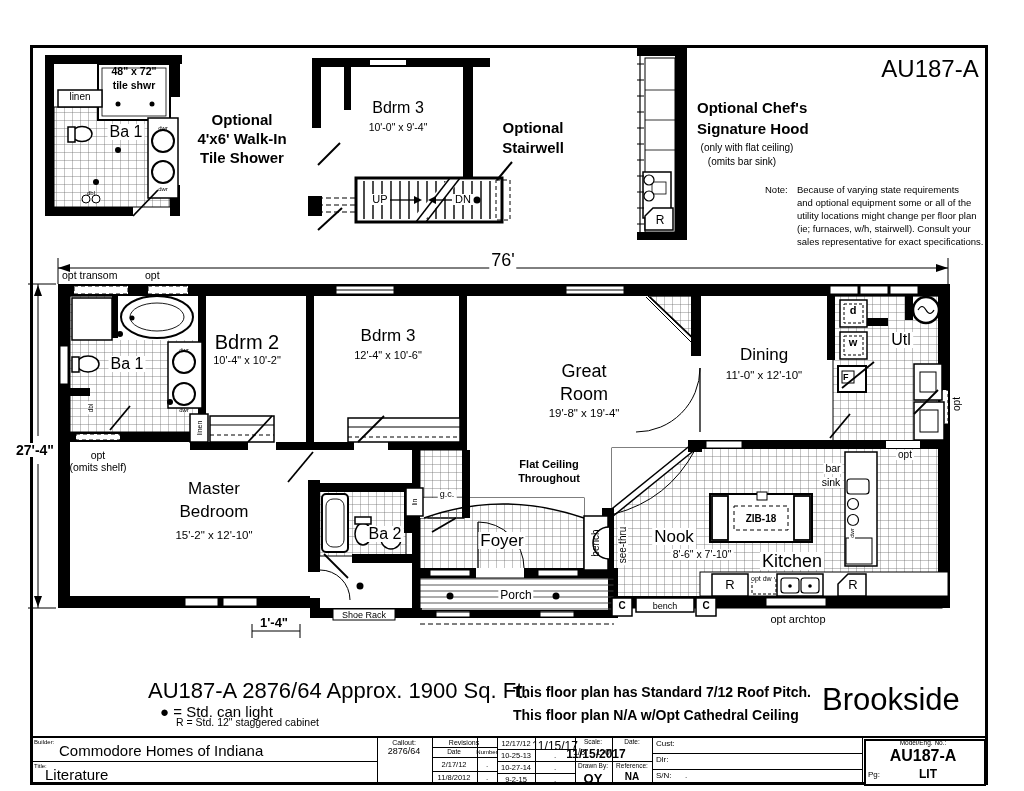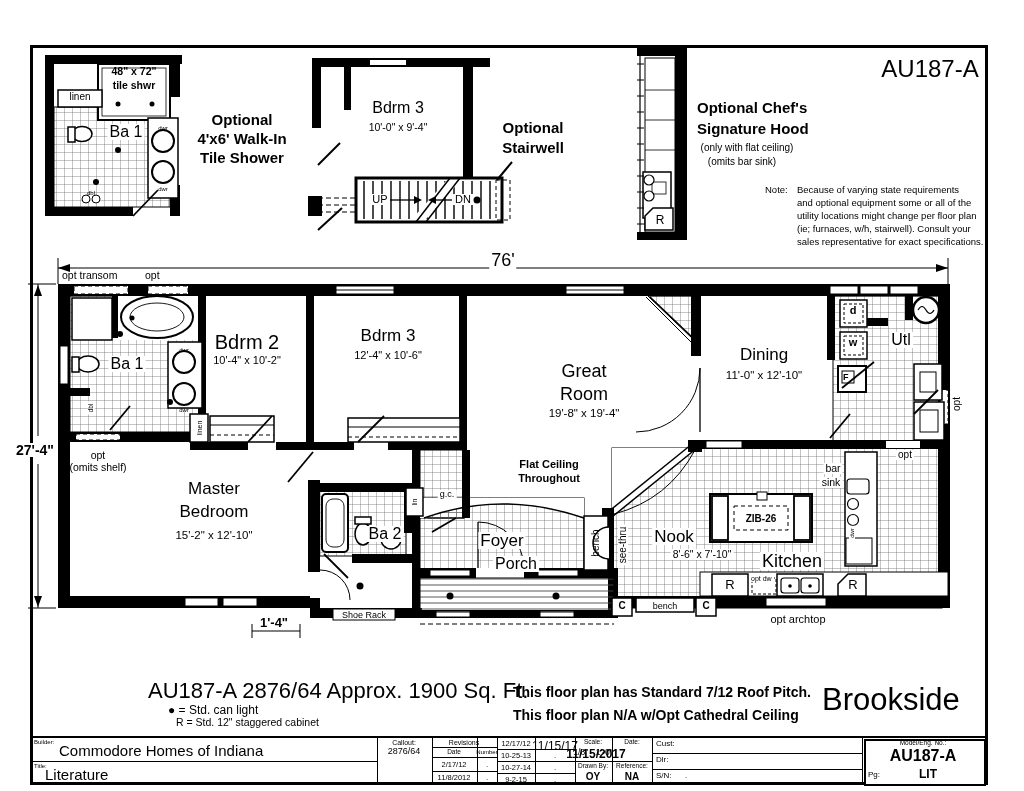--- a/index.html
+++ b/index.html
@@ -383,34 +383,34 @@
 <div class="lbl c" style="left:214px;top:530px;font-size:11.5px">15'-2" x 12'-10"</div>
 <div class="lbl c bg" style="left:385px;top:526px;font-size:16px">Ba 2</div>
 <div class="lbl vc" style="left:414px;top:502px;font-size:7px">lin</div>
 <div class="lbl c bg" style="left:447px;top:490px;font-size:9px">g.c.</div>
 <div class="lbl c bg" style="left:502px;top:532px;font-size:17px">Foyer</div>
 <div class="lbl vc" style="left:596px;top:543px;font-size:10px">bench</div>
 <div class="lbl vc bg" style="left:623px;top:545px;font-size:10px">see-thru</div>
 <div class="lbl c bg" style="left:674px;top:528px;font-size:17px">Nook</div>
 <div class="lbl c bg" style="left:702px;top:549px;font-size:10.5px">8'-6" x 7'-10"</div>
 <div class="lbl c bg" style="left:792px;top:552px;font-size:18px">Kitchen</div>
-<div class="lbl c b" style="left:761px;top:514px;font-size:10px">ZIB-26</div>
+<div class="lbl c b" style="left:761px;top:514px;font-size:10px">ZIB-18</div>
 <div class="lbl vc bg" style="left:852px;top:533px;font-size:6px">dwr</div>
 <div class="lbl c" style="left:730px;top:578px;font-size:13px">R</div>
 <div class="lbl c" style="left:853px;top:578px;font-size:13px">R</div>
 <div class="lbl bg" style="left:749px;top:575px;font-size:7px">opt dw</div>
 <div class="lbl c" style="left:798px;top:614px;font-size:11px">opt archtop</div>
-<div class="lbl c bg" style="left:516px;top:556px;font-size:16px">Porch</div>
+<div class="lbl c bg" style="left:516px;top:589px;font-size:12px">Porch</div>
 <div class="lbl c" style="left:364px;top:611px;font-size:9px">Shoe Rack</div>
 <div class="lbl c b" style="left:622px;top:601px;font-size:10px">C</div>
 <div class="lbl c b" style="left:706px;top:601px;font-size:10px">C</div>
 <div class="lbl c" style="left:665px;top:602px;font-size:9px">bench</div>
 
 <div class="lbl" style="left:148px;top:680px;font-size:22px">AU187-A 2876/64  Approx. 1900 Sq. Ft.</div>
-<div class="lbl" style="left:168px;top:704px;font-size:12px">● = Std. can light</div>
+<div class="lbl" style="left:160px;top:704px;font-size:15px">● = Std. can light</div>
 <div class="lbl" style="left:176px;top:717px;font-size:10.5px">R = Std. 12" staggered cabinet</div>
 <div class="lbl b" style="left:513px;top:685px;font-size:14px">This floor plan has Standard 7/12 Roof Pitch.</div>
 <div class="lbl b" style="left:513px;top:708px;font-size:14px">This floor plan N/A w/Opt Cathedral Ceiling</div>
 <div class="lbl" style="left:822px;top:684px;font-size:31px">Brookside</div>
 
 <div>
   <div class="tbline" style="left:32px;top:736px;width:954px;height:2px"></div>
   <div class="tbline" style="left:377px;top:737px;width:1px;height:48px"></div>
   <div class="tbline" style="left:432px;top:737px;width:1px;height:48px"></div>
   <div class="tbline" style="left:477px;top:737px;width:1px;height:48px"></div>
@@ -449,21 +449,21 @@
   <div class="lbl c" style="left:516px;top:752px;font-size:7.5px">10-25-13</div>
   <div class="lbl c" style="left:516px;top:764px;font-size:7.5px">10-27-14</div>
   <div class="lbl c" style="left:516px;top:776px;font-size:7.5px">9-2-15</div>
   <div class="lbl c" style="left:555px;top:740px;font-size:12px">11/15/17</div>
   <div class="lbl c" style="left:555px;top:752px;font-size:8px">.</div>
   <div class="lbl c" style="left:555px;top:764px;font-size:8px">.</div>
   <div class="lbl c" style="left:555px;top:776px;font-size:8px">.</div>
   <div class="lbl c" style="left:593px;top:739px;font-size:6.5px">Scale:</div>
   <div class="lbl c" style="left:593px;top:748px;font-size:8.5px">1/8" - 1'-0"</div>
   <div class="lbl c" style="left:593px;top:763px;font-size:6.5px">Drawn By:</div>
-  <div class="lbl c b" style="left:593px;top:772px;font-size:10px">OY</div>
+  <div class="lbl c b" style="left:593px;top:772px;font-size:13px">OY</div>
   <div class="lbl c" style="left:632px;top:739px;font-size:6.5px">Date:</div>
   <div class="lbl c b" style="left:596px;top:748px;font-size:12px">11/15/2017</div>
   <div class="lbl c" style="left:632px;top:763px;font-size:6.5px">Reference:</div>
   <div class="lbl c b" style="left:632px;top:772px;font-size:10px">NA</div>
   <div class="lbl" style="left:656px;top:740px;font-size:8px">Cust:</div>
   <div class="lbl" style="left:656px;top:756px;font-size:8px">Dlr:</div>
   <div class="lbl" style="left:656px;top:772px;font-size:8px">S/N:</div>
   <div class="lbl" style="left:685px;top:772px;font-size:8px">.</div>
   <div class="lbl c" style="left:923px;top:740px;font-size:6.5px">Model/Eng. No.:</div>
   <div class="lbl c b" style="left:923px;top:748px;font-size:16px">AU187-A</div>

